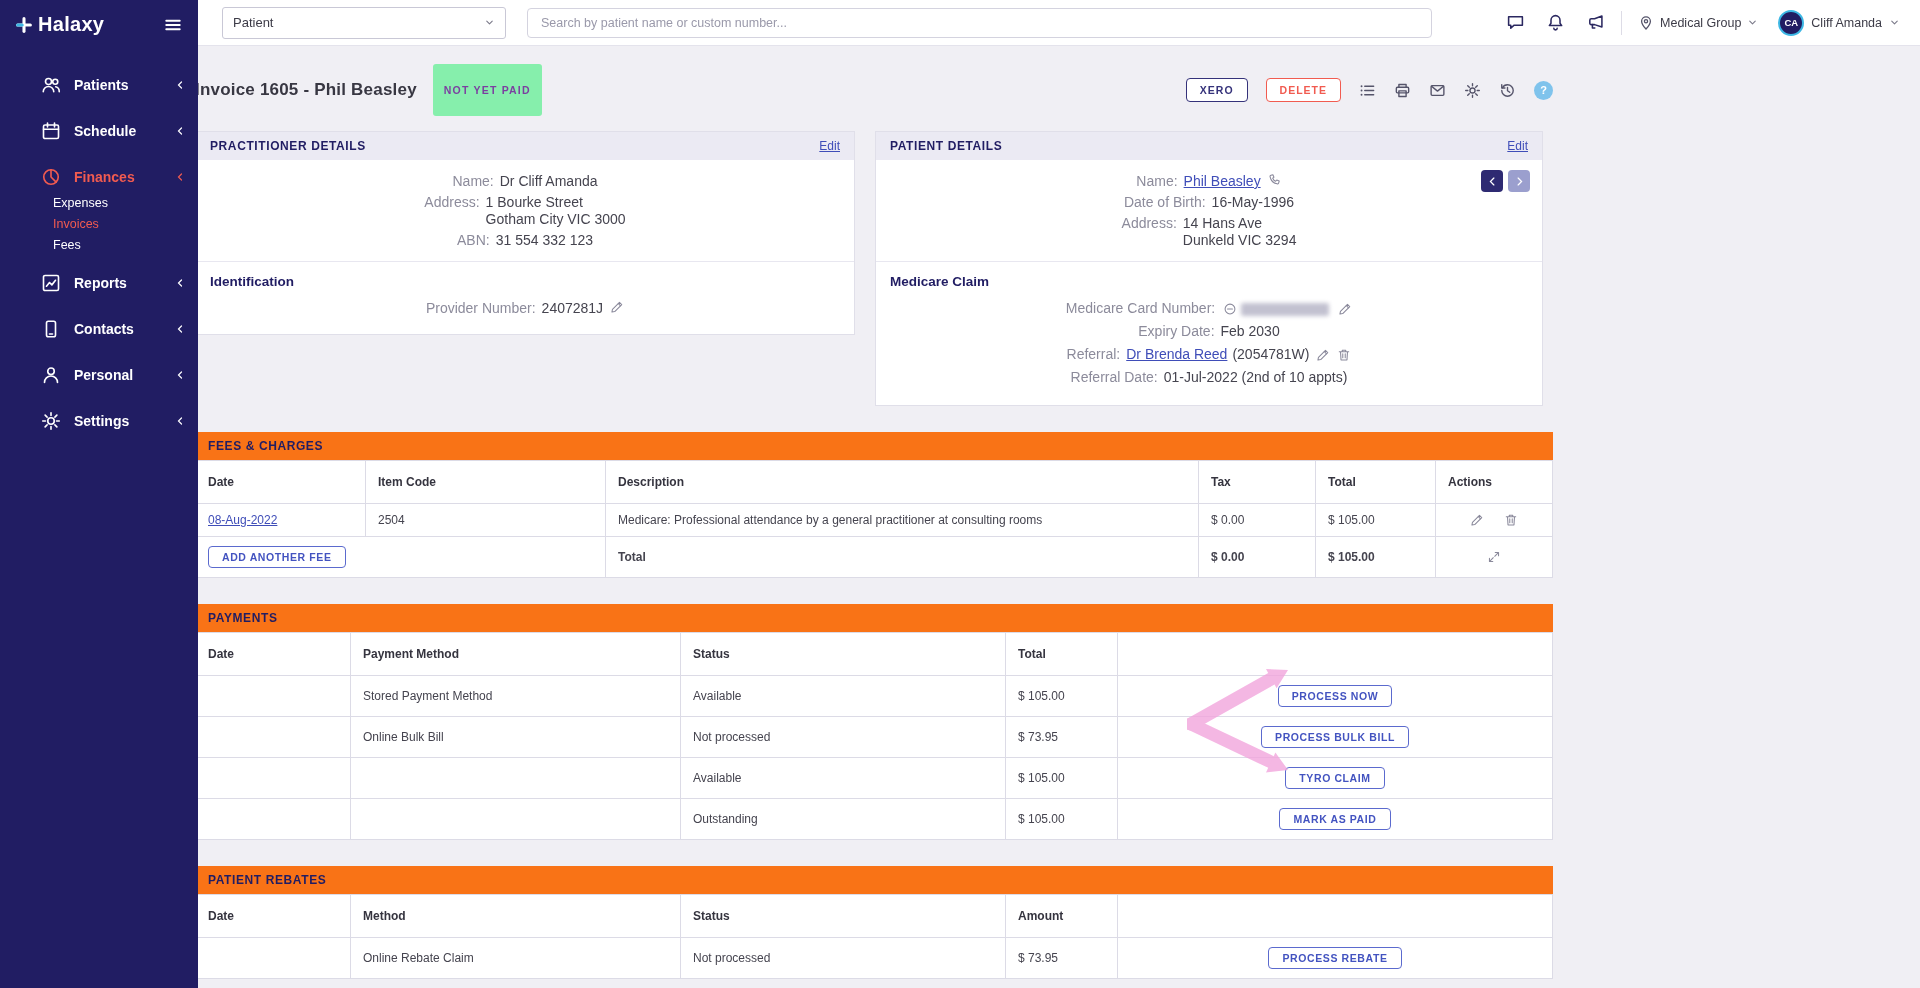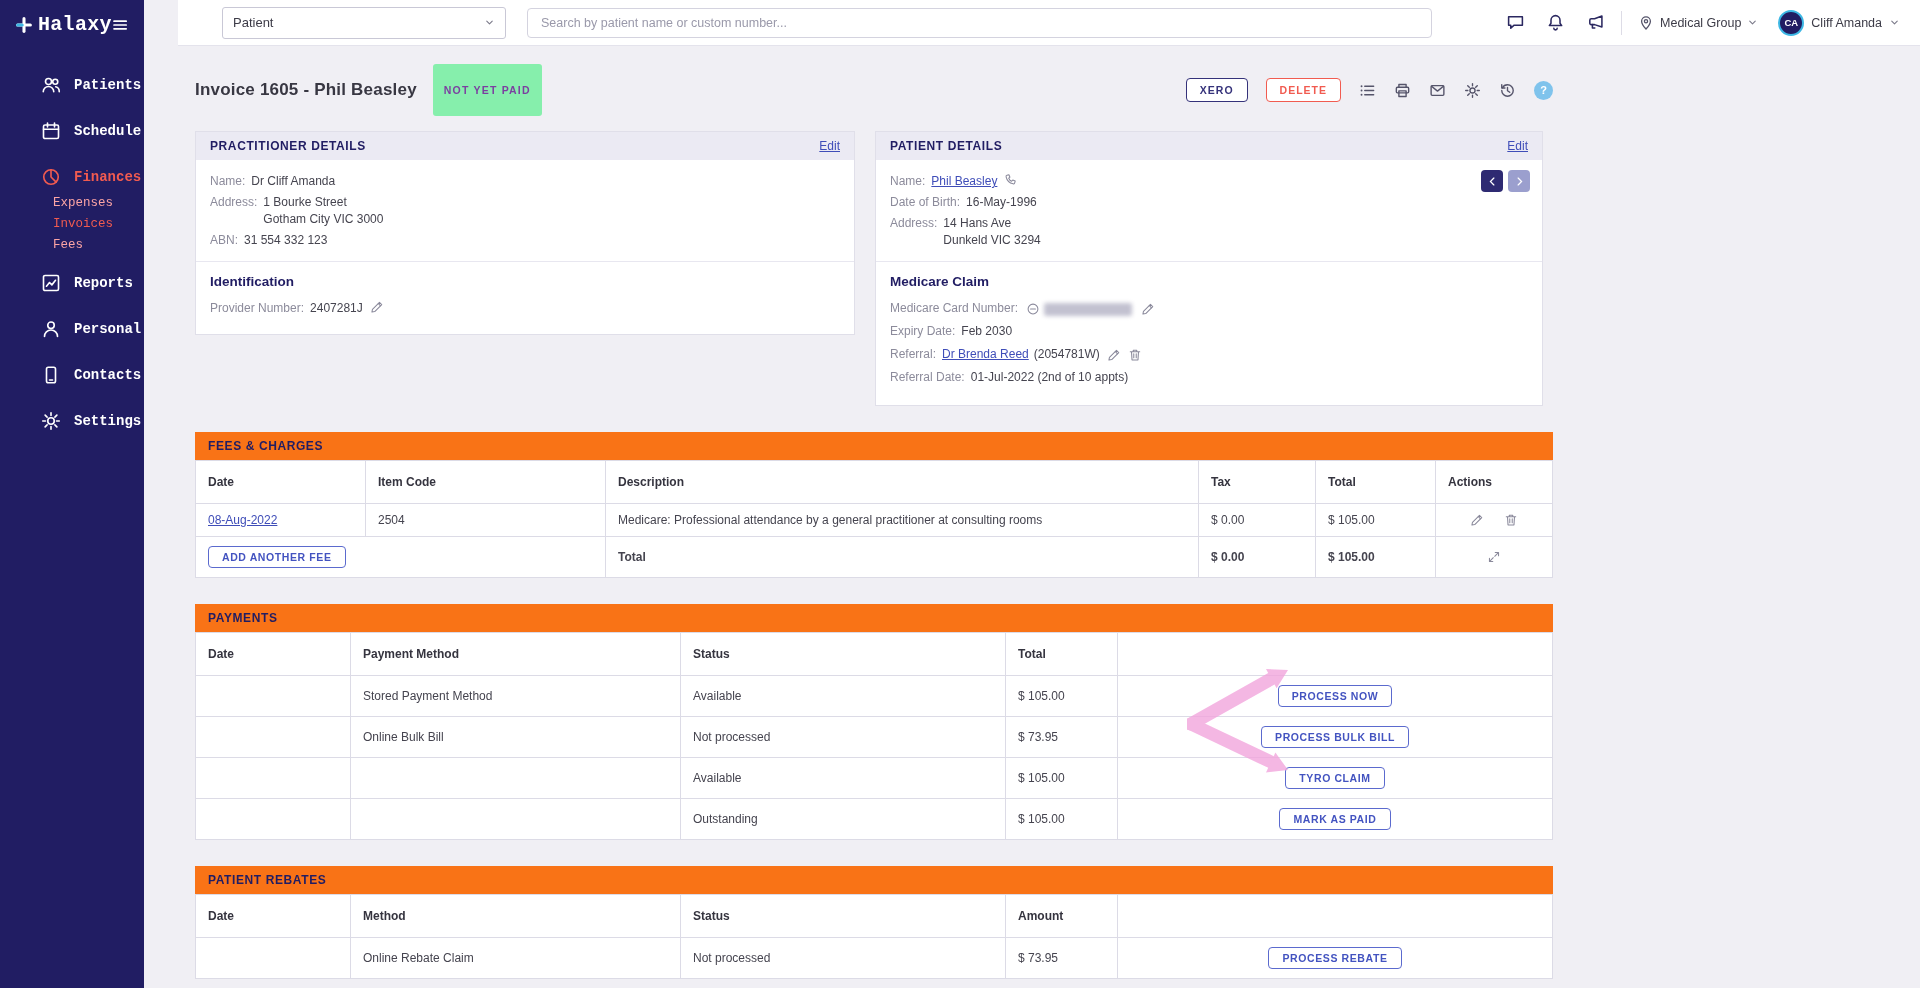--- a/index.html
+++ b/index.html
@@ -1,30 +1,30 @@
 <!DOCTYPE html>
 <html><head>
 <meta charset="utf-8">
 <style>
   * { margin:0; padding:0; box-sizing:border-box; }
   html,body { width:1920px; height:988px; overflow:hidden; font-family:"Liberation Sans", sans-serif; background:#f0eff4; }
 
   
-  .sidebar { position:fixed; left:0; top:0; bottom:0; width:144px; background:#211d63; color:#fff; z-index:20;font-family:Liberation Mono, monospace; }
+  .sidebar { position:fixed; left:0; top:0; bottom:0; width:198px; background:#211d63; color:#fff; z-index:20; }
   .logo-row { display:flex; align-items:center; justify-content:space-between; padding:13px 16px 16px 14px; }
   .logo { display:flex; align-items:center; gap:4px; cursor:pointer; }
   .logo-text { font-size:20px; font-weight:bold; letter-spacing:.3px; }
   .hamburger { width:18px; height:18px; stroke:#fff; fill:none; stroke-width:1.7; stroke-linecap:round; cursor:pointer; }
   nav { margin-top:10px; }
   .nav-item { display:flex; align-items:center; gap:13px; padding:13px 12px 13px 41px; font-size:14px; font-weight:bold; cursor:pointer; color:#fff; }
   .nav-item svg.nav-ic { width:20px; height:20px; stroke:currentColor; fill:none; stroke-width:1.3; stroke-linecap:round; stroke-linejoin:round; flex:none; }
   .nav-item svg.chev { width:12px; height:12px; stroke:currentColor; fill:none; stroke-width:1.6; stroke-linecap:round; margin-left:auto; }
   .nav-item.active { color:#f15b50; }
   .sub-nav { padding:0 0 8px 53px; display:flex; flex-direction:column; gap:7px; margin-top:-4px; }
-  .sub-item { font-size:12.5px; color:#fca5a5; cursor:pointer; }
+  .sub-item { font-size:12.5px; color:#ffffff; cursor:pointer; }
   .sub-item.active { color:#f15b50; }
 
   
   .main { margin-left:178px; }
   .topbar { height:46px; background:#fff; border-bottom:1px solid #e4e3ec; display:flex; align-items:center; padding:0 20px 0 10px; }
   .filter-select { margin-left:34px; width:284px; height:32px; border:1px solid #c9c8d6; border-radius:3px; display:flex; align-items:center; justify-content:space-between; padding:0 10px; font-size:13px; color:#3c3b47; cursor:pointer; background:#fff; }
   .caret { width:11px; height:11px; stroke:#7b7a8a; fill:none; stroke-width:1.6; stroke-linecap:round; stroke-linejoin:round; }
   .search { margin-left:21px; width:905px; height:30px; border:1px solid #d4d3df; border-radius:4px; padding:0 13px; font-size:12.5px; color:#3c3b47; outline:none; font-family:"Liberation Sans", sans-serif; }
   .search::placeholder { color:#9a99aa; }
   .top-icons { margin-left:auto; display:flex; align-items:center; gap:21px; }
@@ -48,21 +48,21 @@
   .header-actions svg.hic { width:17px; height:17px; stroke:#55546a; fill:none; stroke-width:1.3; stroke-linecap:round; stroke-linejoin:round; cursor:pointer; }
   .help-circle { width:19px; height:19px; border-radius:50%; background:#7fc3ec; color:#fff; font-size:11px; font-weight:bold; display:flex; align-items:center; justify-content:center; cursor:pointer; }
 
   
   .cards-row { display:flex; gap:20px; align-items:flex-start; }
   .card { background:#fff; border:1px solid #e0dfe9; }
   .card-header { background:#ebeaf3; padding:7px 14px; display:flex; justify-content:space-between; align-items:center; }
   .sec-title { font-size:12px; font-weight:bold; color:#211d63; letter-spacing:.6px; }
   .edit-link { font-size:12px; color:#3f4db8; text-decoration:underline; cursor:pointer; }
   .card-body { padding:13px 14px; position:relative; }
-  .drow { display:flex; align-items:flex-start; font-size:12px; line-height:17px; margin-bottom:4px; color:#45444f; }
+  .drow { display:flex; align-items:flex-start; font-size:14px; line-height:17px; margin-bottom:4px; color:#45444f;justify-content:center; }
   .dlabel { color:#8c8b9b; margin-right:6px; white-space:nowrap; }
   .dval .block { display:block; }
   .card-divider { border-top:1px solid #e8e7f0; margin:12px -14px 12px; }
   .sub-heading { font-size:13.5px; font-weight:bold; color:#211d63; margin-bottom:11px; }
   .inline-ic { width:14px; height:14px; stroke:#8a899b; fill:none; stroke-width:1.2; stroke-linecap:round; stroke-linejoin:round; margin-left:7px; cursor:pointer; flex:none; }
   a.data-link { color:#3f4db8; text-decoration:underline; cursor:pointer; }
   .pt-nav { position:absolute; top:10px; right:12px; display:flex; gap:5px; }
   .nb { width:22px; height:22px; border-radius:4px; display:flex; align-items:center; justify-content:center; cursor:pointer; }
   .nb.prev { background:#2e2a72; }
   .nb.next { background:#9b9fce; }
@@ -144,34 +144,34 @@
           <rect x="2" y="2" width="12" height="12" rx="1.2"></rect>
           <path d="M4.4 10.6l2.4-3 1.9 1.9 2.9-3.7"></path>
         </svg>
       <span>Reports</span>
       <svg class="chev" viewBox="0 0 16 16">
           <path d="M10 4L6 8l4 4"></path>
         </svg>
     </div>
     <div class="nav-item">
       <svg class="nav-ic" viewBox="0 0 16 16">
+          <rect x="4.4" y="1.8" width="7.2" height="12.4" rx="1.4"></rect>
+          <path d="M6.8 12h2.4"></path>
+        </svg>
+      <span>Contacts</span>
+      <svg class="chev" viewBox="0 0 16 16">
+          <path d="M10 4L6 8l4 4"></path>
+        </svg>
+    </div>
+    <div class="nav-item">
+      <svg class="nav-ic" viewBox="0 0 16 16">
           <circle cx="8" cy="5" r="2.6"></circle>
           <path d="M2.8 14c0-2.9 2.3-5.2 5.2-5.2s5.2 2.3 5.2 5.2"></path>
         </svg>
       <span>Personal</span>
-      <svg class="chev" viewBox="0 0 16 16">
-          <path d="M10 4L6 8l4 4"></path>
-        </svg>
-    </div>
-    <div class="nav-item">
-      <svg class="nav-ic" viewBox="0 0 16 16">
-          <rect x="4.4" y="1.8" width="7.2" height="12.4" rx="1.4"></rect>
-          <path d="M6.8 12h2.4"></path>
-        </svg>
-      <span>Contacts</span>
       <svg class="chev" viewBox="0 0 16 16">
           <path d="M10 4L6 8l4 4"></path>
         </svg>
     </div>
     <div class="nav-item">
       <svg class="nav-ic" viewBox="0 0 16 16">
           <circle cx="8" cy="8" r="2.6"></circle>
           <path d="M8 1.4v2.2M8 12.4v2.2M1.4 8h2.2M12.4 8h2.2M3.3 3.3l1.6 1.6M11.1 11.1l1.6 1.6M12.7 3.3l-1.6 1.6M4.9 11.1l-1.6 1.6"></path>
         </svg>
       <span>Settings</span>

